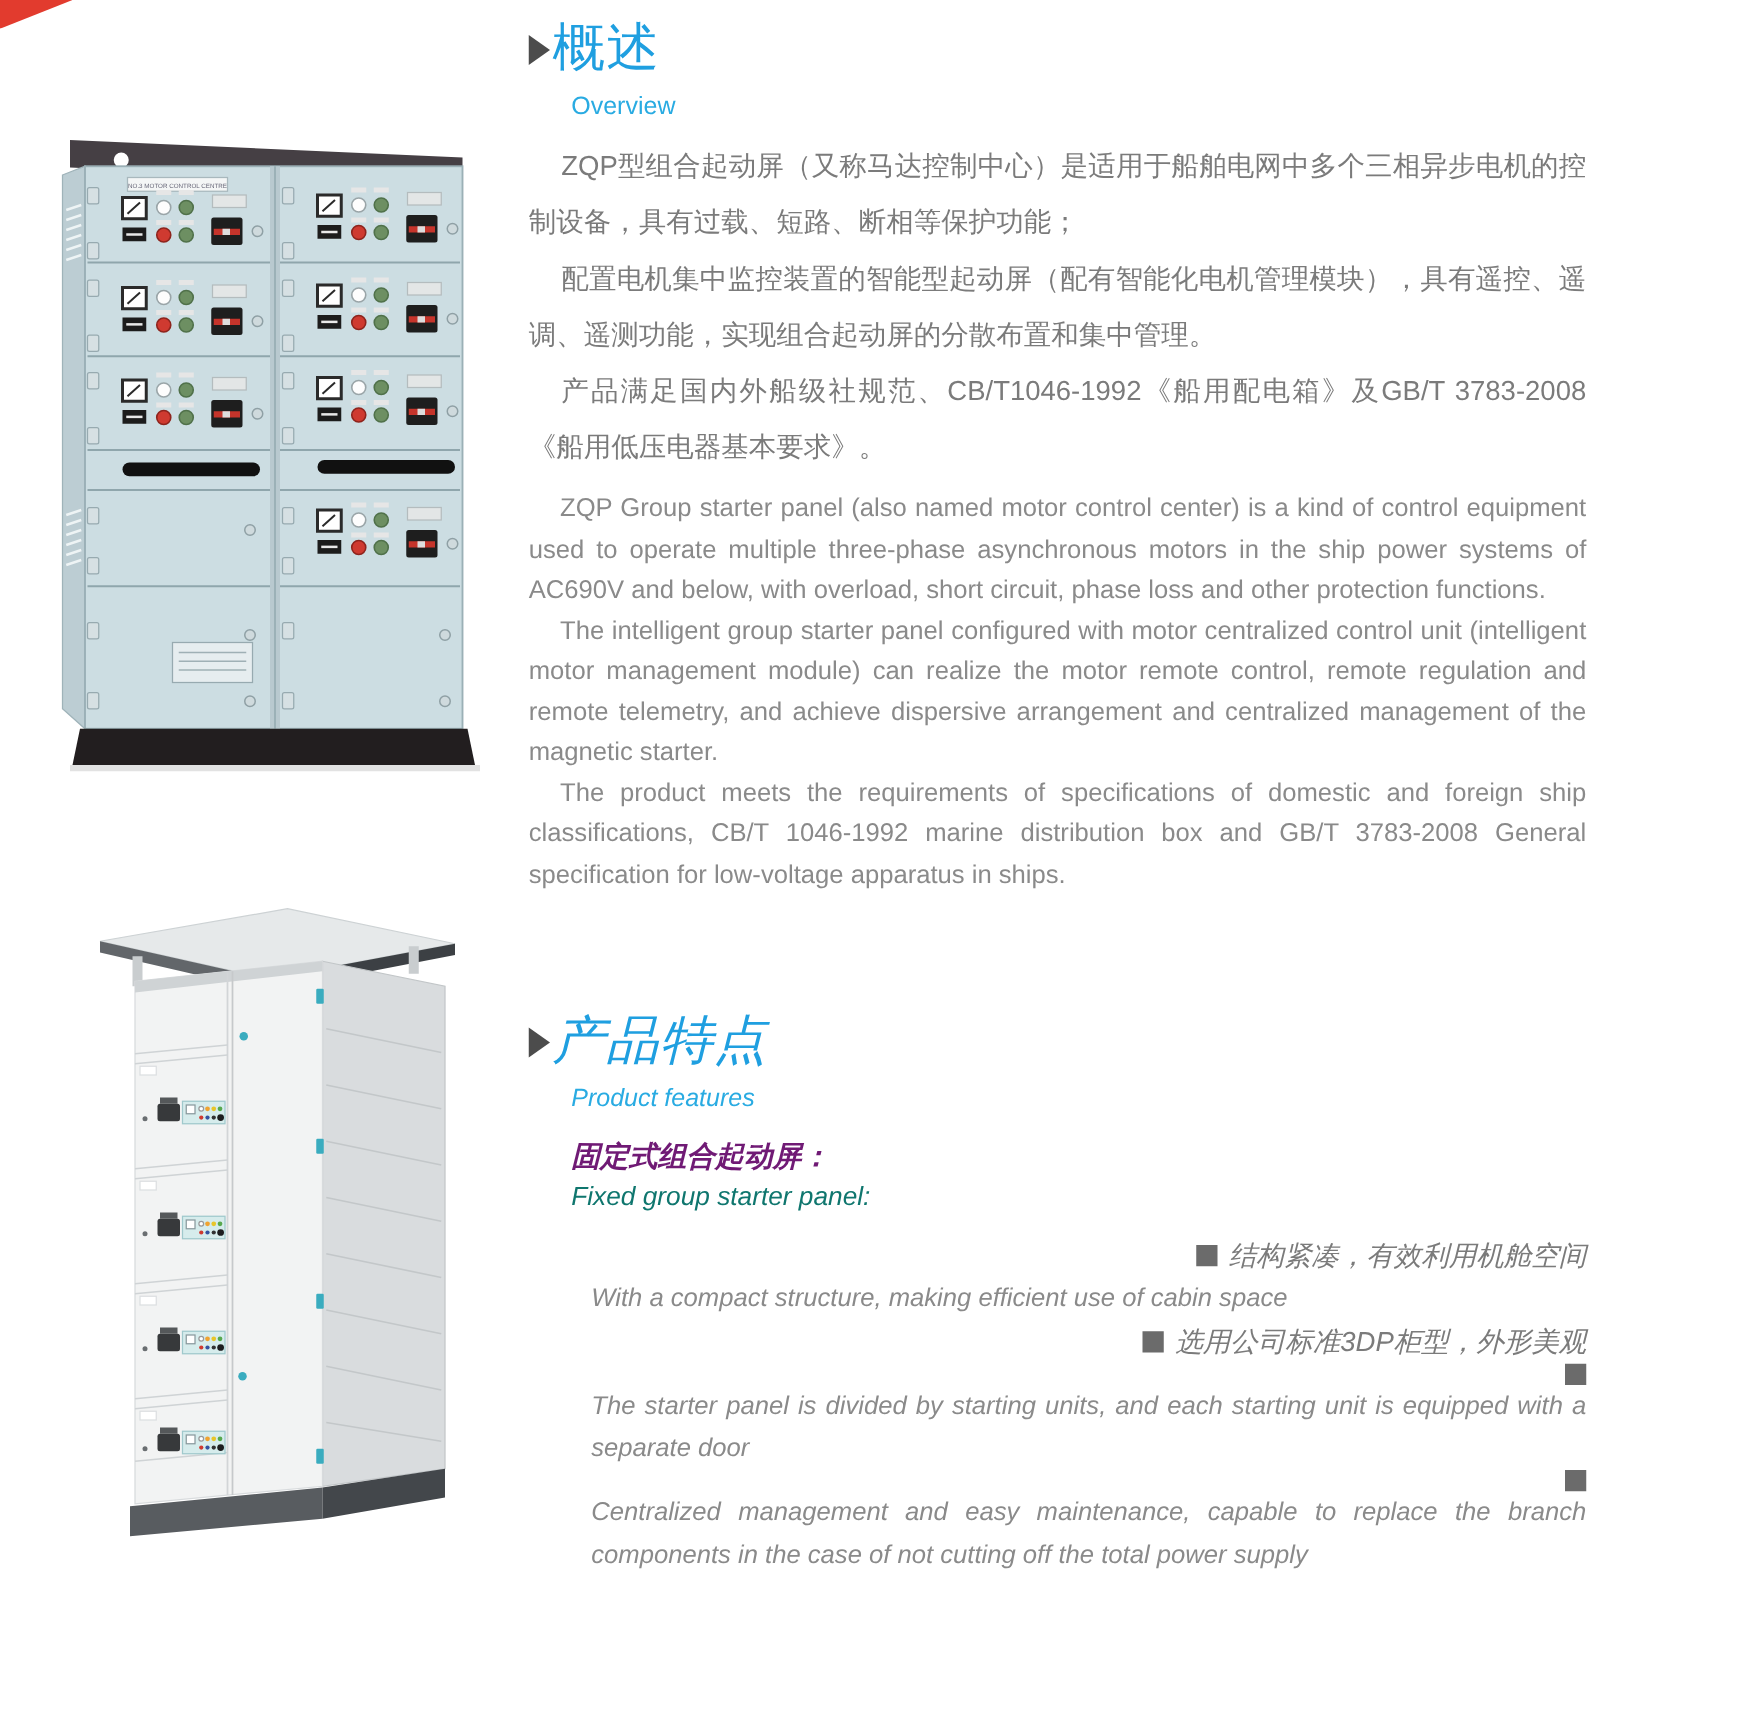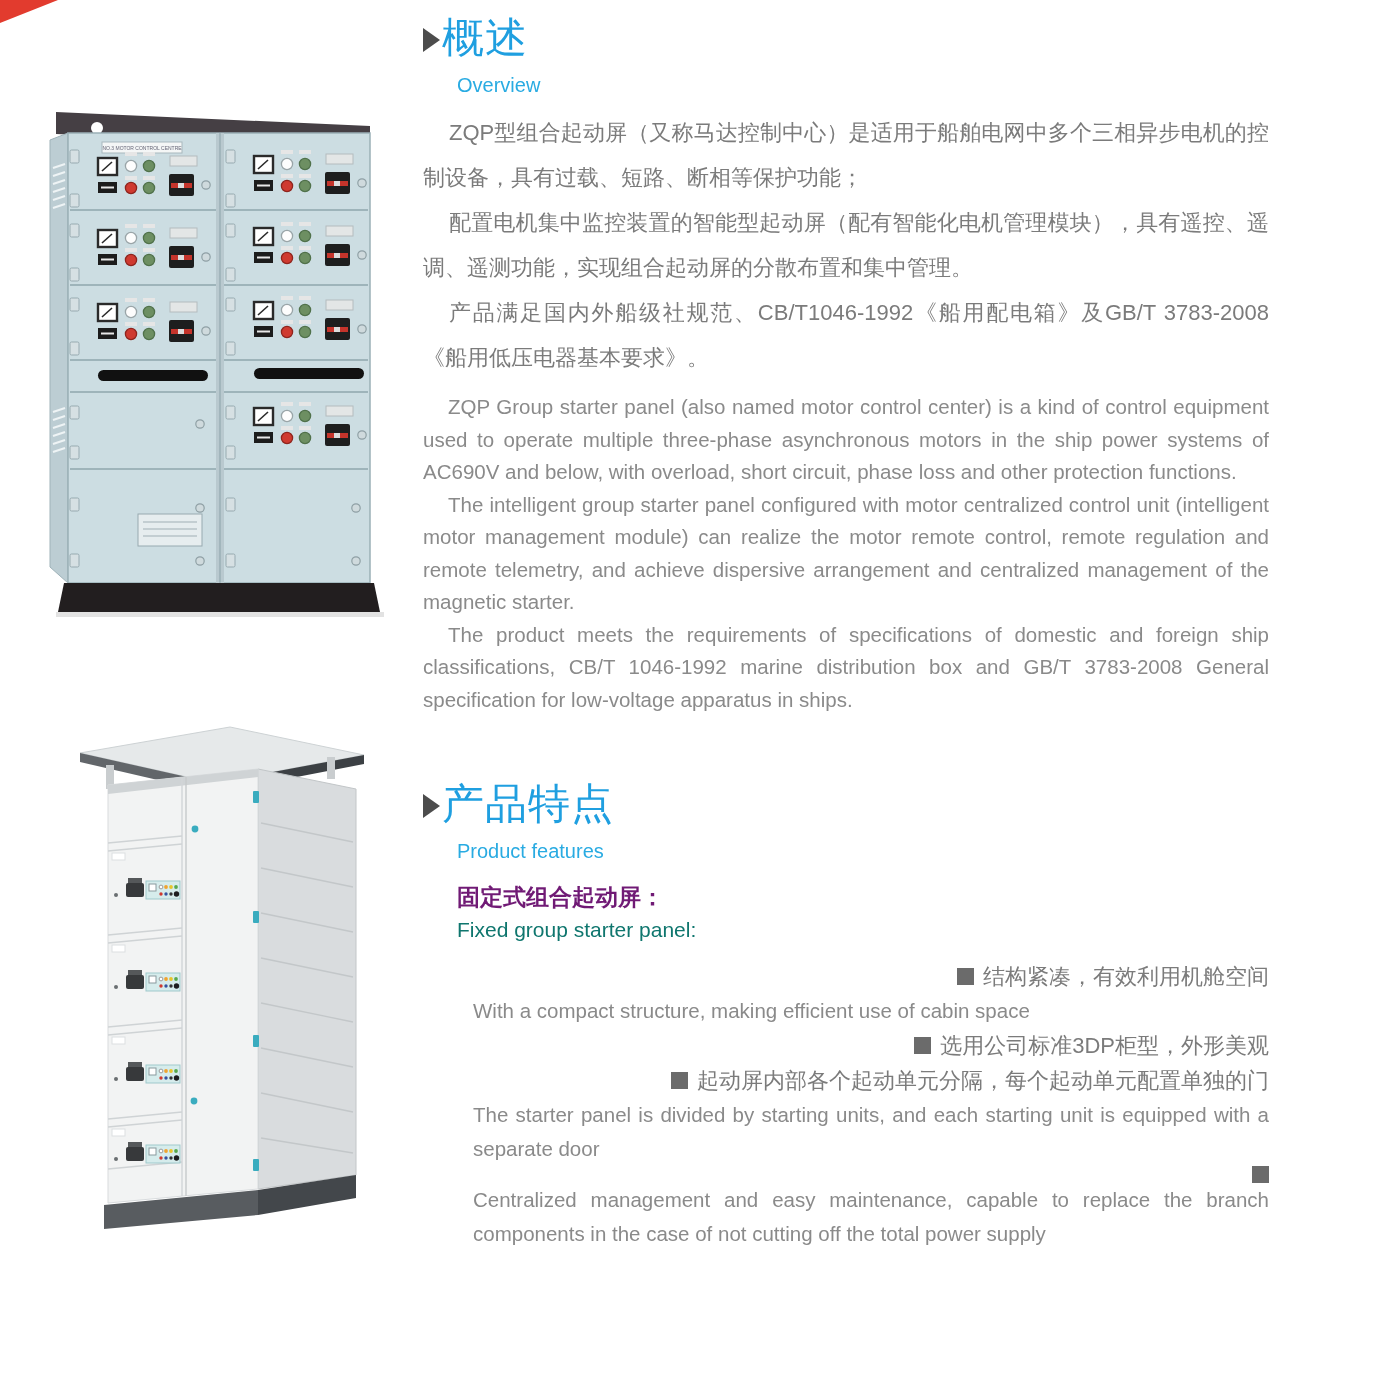--- a/index.html
+++ b/index.html
@@ -19,21 +19,21 @@
   .right-col{position:absolute;left:423px;top:0;width:846px;}
   .sec-head{display:flex;align-items:center;gap:2px;margin:0;}
   .tri{width:0;height:0;border-left:17px solid #4c4c4c;border-top:12px solid transparent;border-bottom:12px solid transparent;margin-top:4px;}
   .sec-title{font-size:42px;line-height:48px;color:#1f9fe0;font-weight:500;margin:0;letter-spacing:1px;}
   .sec-sub{font-size:20px;color:#29abe2;margin:12px 0 0 34px;}
   .overview{padding-top:14px;}
   .zh-block{margin-top:13px;}
   .p-zh{font-size:22px;color:#7b7b7b;line-height:45px;text-align:justify;text-indent:26px;margin:0;}
   .en-block{margin-top:11px;}
   .p-en{font-size:20.5px;color:#8a8a8a;line-height:32.5px;text-align:justify;text-indent:25px;margin:0;}
-  .features{margin-top:64px;}
+  .features{margin-top:92px;font-style:italic;}
   .sub-zh{font-size:23px;font-weight:bold;color:#701a75;margin:19px 0 0 34px;}
   .sub-en{font-size:21px;color:#0f766e;margin:5px 0 0 34px;}
   .feature-list{margin:17px 0 0 31px;}
   .f-zh{font-size:22px;color:#7b7b7b;line-height:35px;display:flex;align-items:center;gap:9px;margin:0;justify-content:flex-end;}
   .sq{width:17px;height:17px;background:#6b6b6b;flex:none;}
   .f-en{font-size:20.5px;color:#8a8a8a;line-height:34px;margin:0 0 0 19px;text-align:justify;max-width:808px;}
 </style>
 </head>
 <body>
 
@@ -316,21 +316,20 @@
       </div>
       <div class="feature-item">
         <p class="f-zh">
             <span class="sq"></span>
             <span>选用公司标准3DP柜型，外形美观</span>
           </p>
       </div>
       <div class="feature-item">
         <p class="f-zh">
             <span class="sq"></span>
-            <span>起动屏内部各个起动单元分隔，每个起动单元配置单独的门</span>
           </p>
         <p class="f-en">The starter panel is divided by starting units, and each starting unit is equipped with a separate door</p>
       </div>
       <div class="feature-item">
         <p class="f-zh">
             <span class="sq"></span>
           </p>
         <p class="f-en">Centralized management and easy maintenance, capable to replace the branch components in the case of not cutting off the total power supply</p>
       </div>
     </div>

